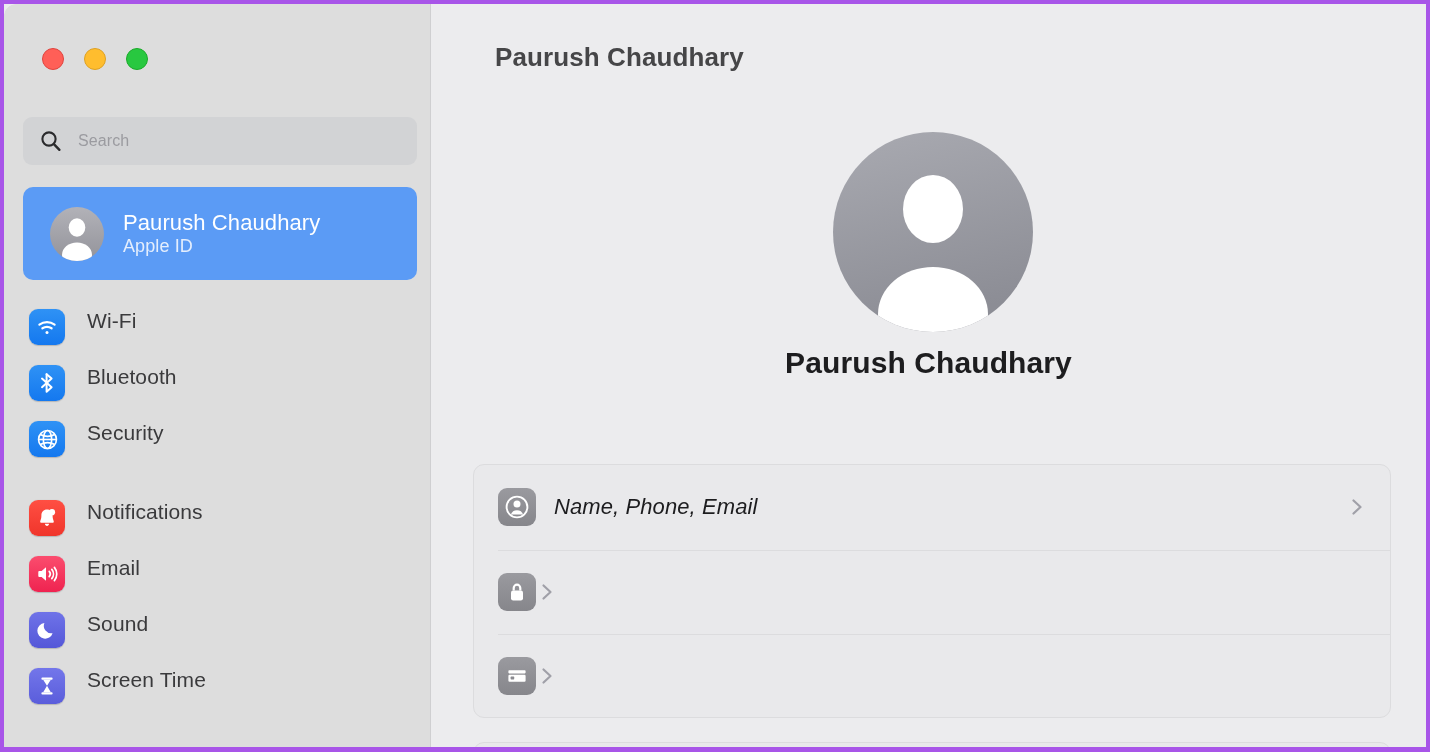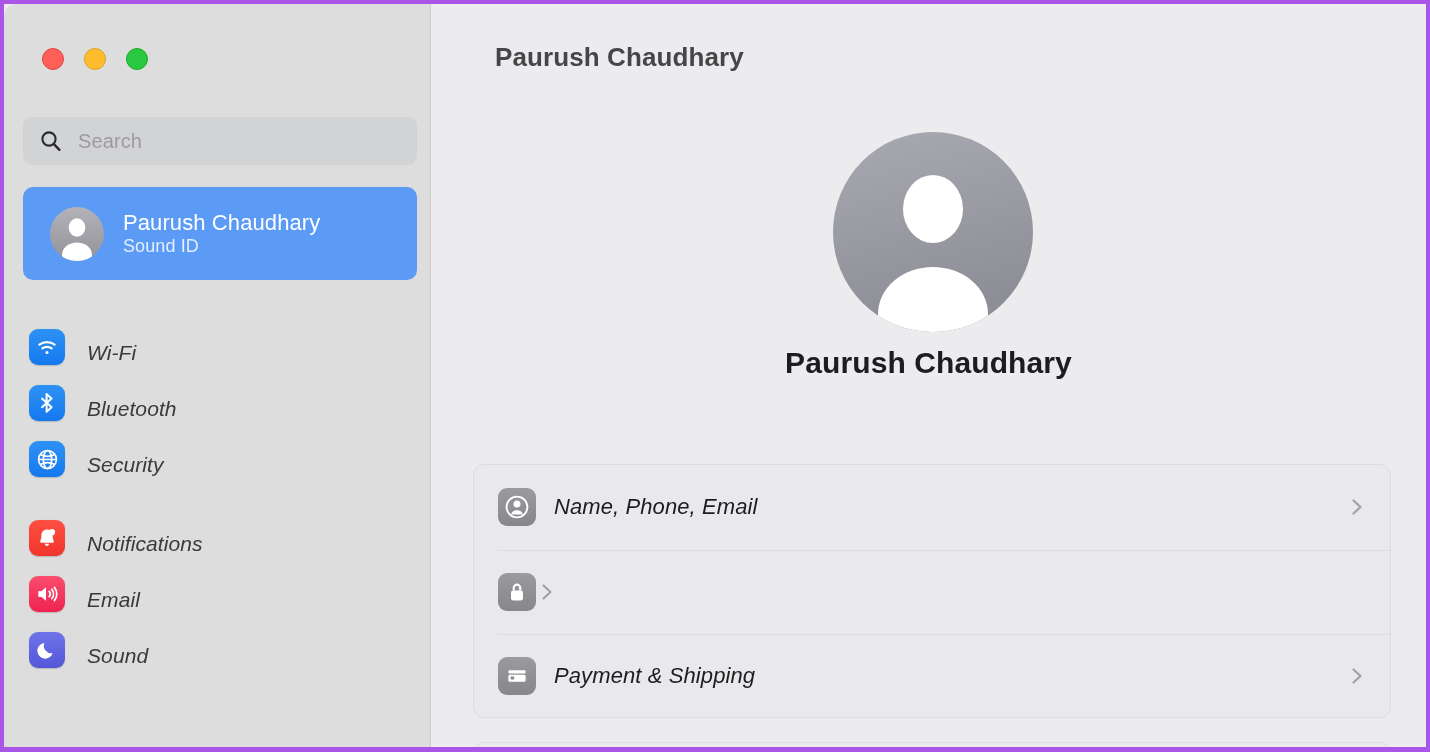--- a/index.html
+++ b/index.html
@@ -52,21 +52,21 @@
     position:absolute; top:113px; left:19px;
     width:394px; height:48px;
     background:#d2d3d5;
     border-radius:9px;
     display:flex; align-items:center;
     padding:0 16px;
   }
   #search .mag { flex:0 0 auto; display:flex; align-items:center; }
   #search .ph {
     margin-left:15px;
-    font-size:20px; color:#9b9ba0; letter-spacing:.1px;
+    font-size:16px; color:#9b9ba0; letter-spacing:.1px;
   }
 
   
   #appleid {
     position:absolute; top:183px; left:19px;
     width:394px; height:93px;
     background:#5b9bf5;
     border-radius:10px;
     display:flex; align-items:center;
     padding-left:27px;
@@ -75,23 +75,22 @@
   #appleid .txt { margin-left:19px; line-height:1.18; }
   #appleid .nm  { font-size:22px; color:#fff; letter-spacing:.1px; }
   #appleid .sub { font-size:18px; color:#e4eefd; letter-spacing:.1px; }
 
   
   .nav-group { position:absolute; left:25px; width:390px; }
   #group1 { top:305px; }
   #group2 { top:496px; }
 
   .nav-item {
-    display:flex; align-items:flex-end;
+    display:flex; align-items:flex-start;
     height:56px;
-    font-style:italic;
   }
   .nav-icon {
     width:36px; height:36px; flex:0 0 36px;
     border-radius:9px;
     display:flex; align-items:center; justify-content:center;
     box-shadow:0 0.5px 1px rgba(0,0,0,.18);
   }
   .nav-label {
     margin-left:22px;
     font-size:21px; color:#3a3a3c; letter-spacing:.1px;
@@ -216,21 +215,21 @@
           </defs>
           <circle cx="27" cy="27" r="27" fill="url(#ag1)"></circle>
           <g clip-path="url(#acl1)" fill="#fff">
             <ellipse cx="27" cy="20.5" rx="8.3" ry="9.3"></ellipse>
             <ellipse cx="27" cy="48" rx="15" ry="12.6"></ellipse>
           </g>
         </svg>
       </span>
       <span class="txt">
         <div class="nm">Paurush Chaudhary</div>
-        <div class="sub">Sound ID</div>
+        <div class="sub">Apple ID</div>
       </span>
     </div>
 
     <div class="nav-group" id="group1">
 
       <div class="nav-item">
         <span class="nav-icon ic-wifi">
           <svg width="24" height="24" viewBox="0 0 24 24" fill="none" stroke="#fff" stroke-width="2.2" stroke-linecap="round">
             <path d="M4.4 9.6a13 13 0 0 1 15.2 0"></path>
             <path d="M7.4 13.3a8.6 8.6 0 0 1 9.2 0"></path>
@@ -293,20 +292,30 @@
 
       <div class="nav-item">
         <span class="nav-icon ic-focus">
           <svg width="24" height="24" viewBox="0 0 24 24">
             <path d="M17.6 15.2A7.4 7.4 0 0 1 9.4 5.1a7.8 7.8 0 1 0 8.2 10.1z" fill="#fff"></path>
           </svg>
         </span>
         <span class="nav-label">Sound</span>
       </div>
 
+      <div class="nav-item">
+        <span class="nav-icon ic-screen">
+          <svg width="24" height="24" viewBox="0 0 24 24">
+            <rect x="6.4" y="3.6" width="11.2" height="2.1" rx="1" fill="#fff"></rect>
+            <rect x="6.4" y="18.3" width="11.2" height="2.1" rx="1" fill="#fff"></rect>
+            <path d="M8.2 5.7h7.6l-3.8 6 3.8 6.6H8.2L12 11.7z" fill="#fff"></path>
+          </svg>
+        </span>
+        <span class="nav-label">Screen Time</span>
+      </div>
     </div>
   </div>
 
   <div id="main">
 
     <div id="page-title">Paurush Chaudhary</div>
 
     <div id="avatar-lg">
       <svg viewBox="0 0 200 200" width="200" height="200">
         <defs>
@@ -362,21 +371,20 @@
       </div>
 
       <div class="row">
         <span class="row-icon">
           <svg width="26" height="26" viewBox="0 0 26 26">
             <rect x="4.4" y="7.2" width="17.2" height="3.2" rx="0.8" fill="#fff"></rect>
             <rect x="4.4" y="11.8" width="17.2" height="7" rx="1.1" fill="#fff"></rect>
             <rect x="6.6" y="13.6" width="3.6" height="2.8" rx="0.6" fill="#8a8a90"></rect>
           </svg>
         </span>
-        <span class="row-label">Payment &amp; Shipping</span>
         <span class="chev">
           <svg width="22" height="26" viewBox="0 0 22 26" fill="none" stroke="#a0a0a8" stroke-width="2.2" stroke-linecap="round" stroke-linejoin="round">
             <path d="M7.5 6.5L14.5 13l-7 6.5"></path>
           </svg>
         </span>
       </div>
     </div>
 
     <div id="card2"></div>
   </div>

